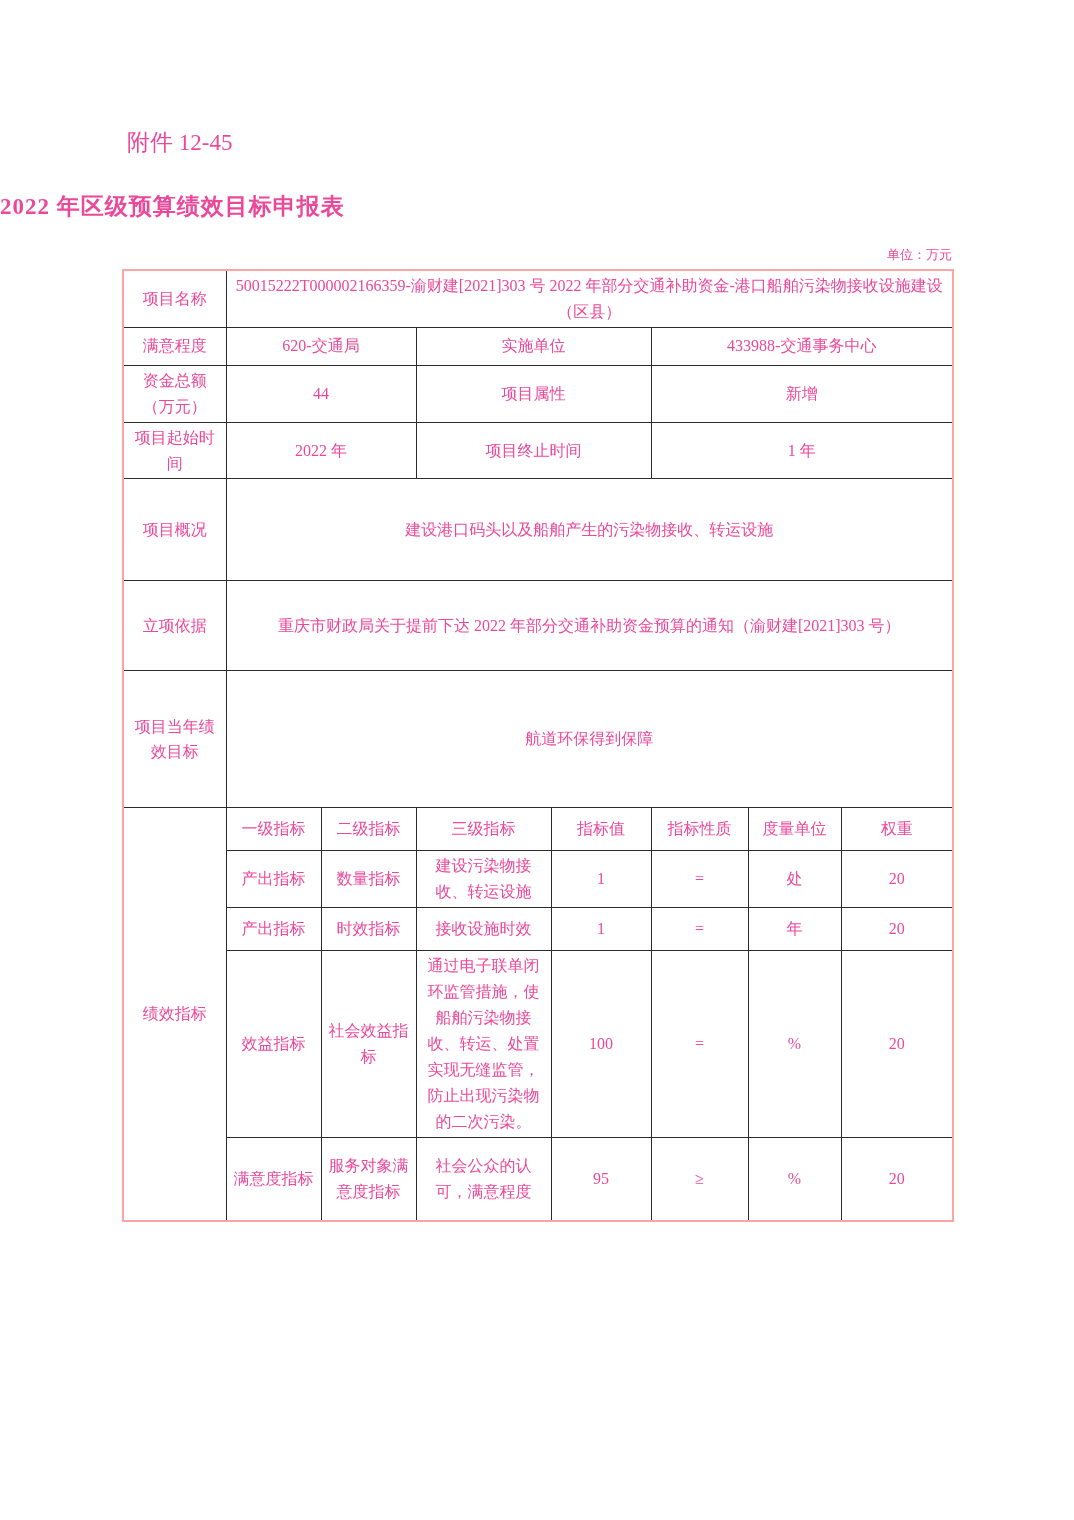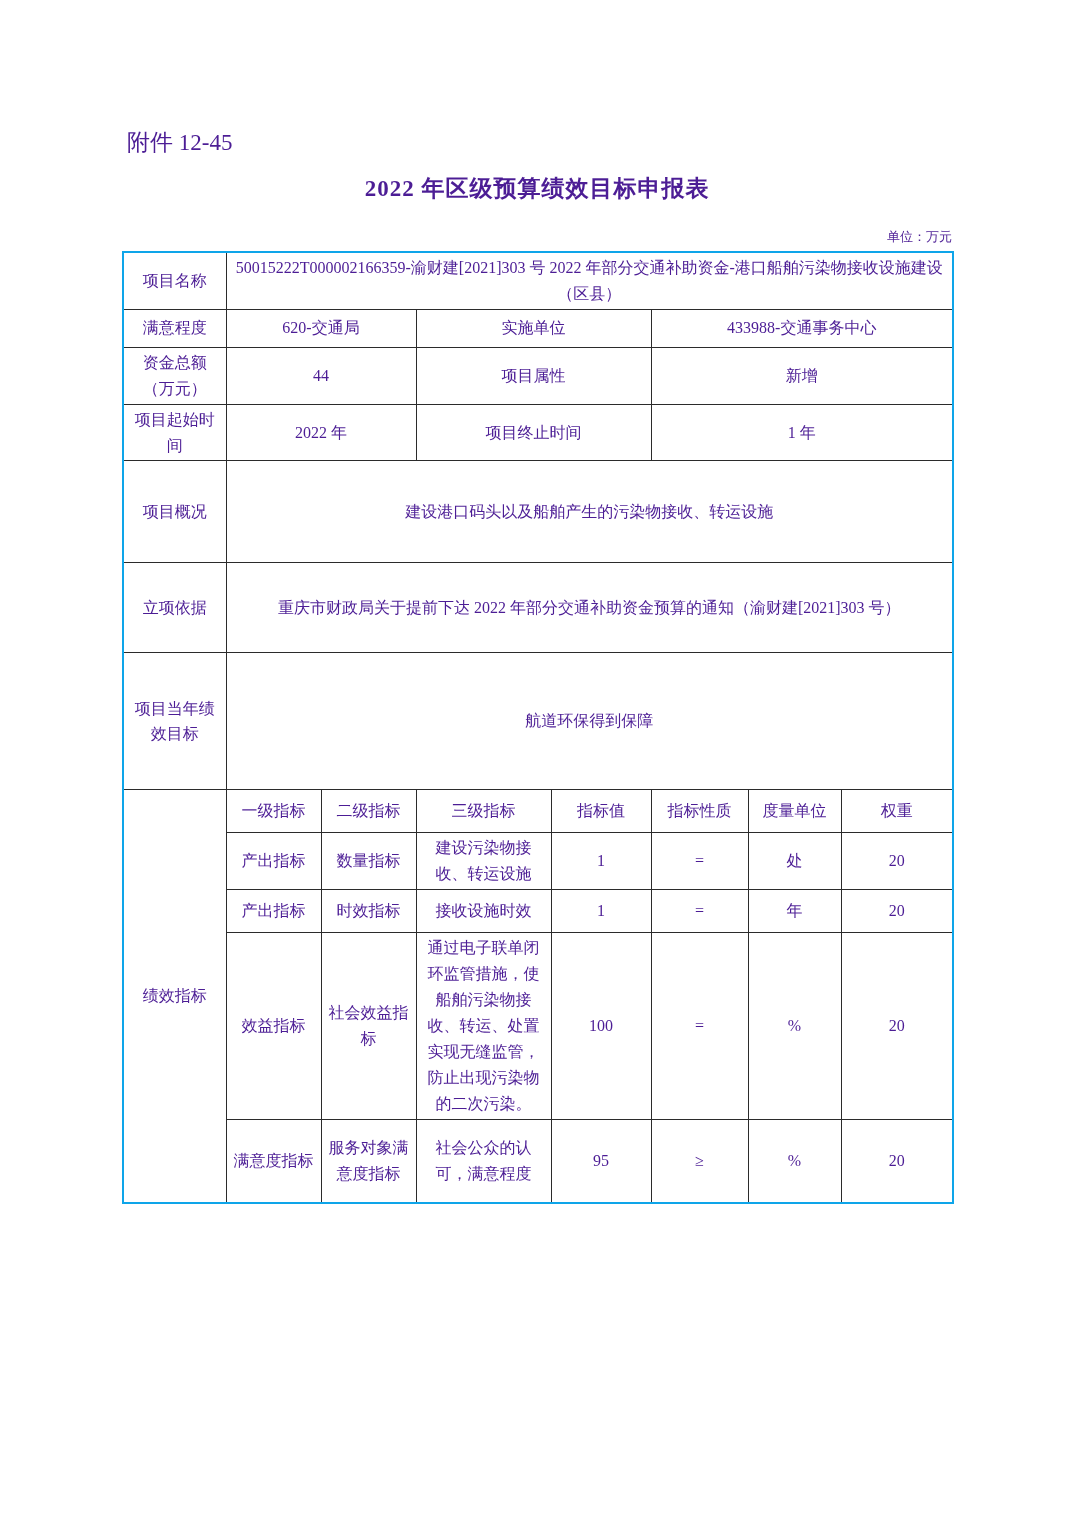--- a/index.html
+++ b/index.html
@@ -1,49 +1,48 @@
 <!DOCTYPE html>
 <html><head>
 <meta charset="utf-8">
 <style>
   html,body{margin:0;padding:0;background:#ffffff;}
   .page{
     position:relative;
     width:1074px;height:1520px;
     background:#ffffff;
-    color:#4c1d95;
+    color:#ec4899;
     font-family:"Liberation Serif","DejaVu Serif",serif;
     overflow:hidden;
   }
   .attachment{
     margin:128px 0 0 127px;
     font-size:23px;
     line-height:30px;
   }
   .title{
-    margin:16px 0 0 0;
-    text-align:center;
+    margin:34px 0 0 0;
     font-size:23px;
     font-weight:bold;
     letter-spacing:1px;
     line-height:30px;
   }
   .unit-note{
     width:830px;
     margin:24px 0 5px 122px;
     text-align:right;
     font-size:13px;
     line-height:18px;
   }
   table.form-table{
     table-layout:fixed;
     border-collapse:collapse;
     width:830px;
     margin-left:122px;
-    border:2px solid #0ea5e9;
+    border:2px solid #fca5a5;
   }
   table.form-table td{
     border:1px solid #2b2b2b;
     font-size:16px;
     line-height:1.62;
     padding:2px 6px;
     text-align:center;
     vertical-align:middle;
     overflow:hidden;
   }

